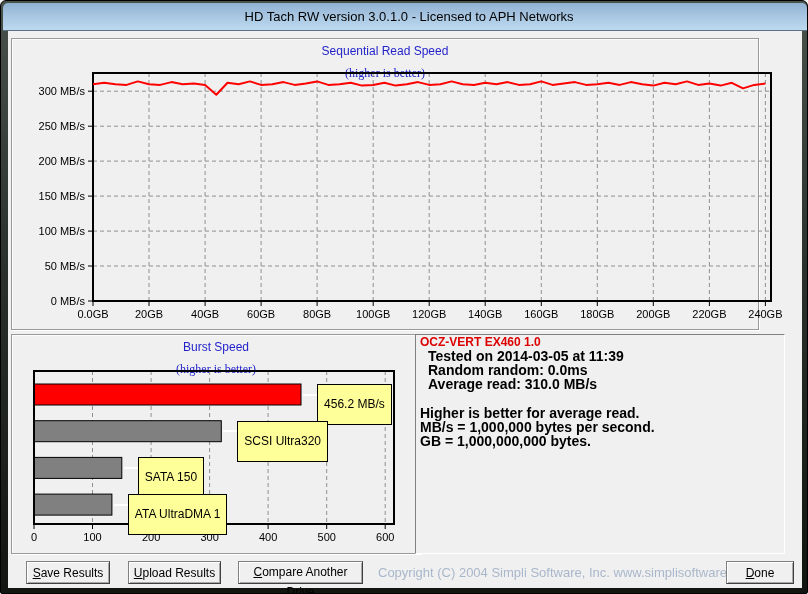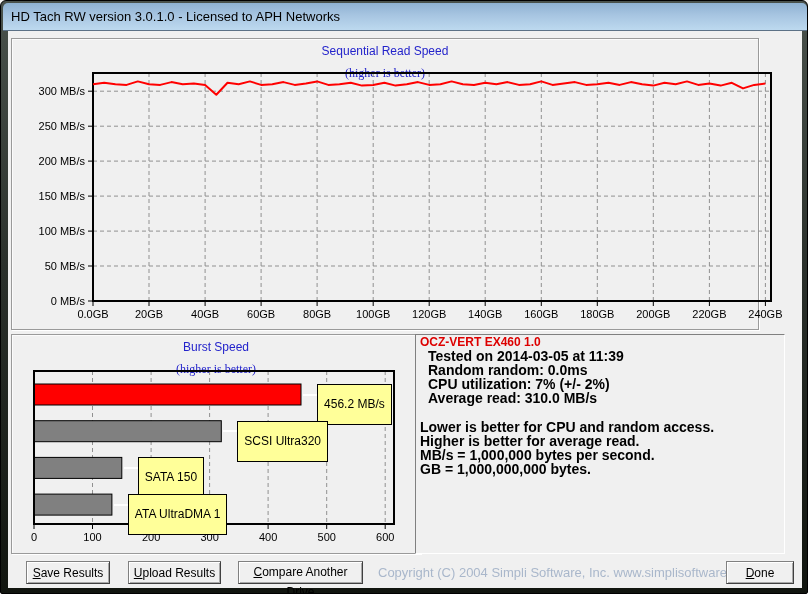--- a/index.html
+++ b/index.html
@@ -13,21 +13,21 @@
     background:linear-gradient(180deg,#4a524c 0%,#2b312c 45%,#11150f 100%);
     border:1px solid #000;
     border-radius:6px 6px 2px 2px;
   }
   .titlebar{
     position:absolute;left:2px;top:2px;width:804px;height:28px;box-sizing:border-box;
     border-radius:5px 5px 0 0;
     background:linear-gradient(180deg,#8fb2d2 0%,#a7c5e1 45%,#bdd9ef 100%);
     border-bottom:1px solid #5c7186;
     display:flex;align-items:center;padding-left:8px;
-    color:#000;font-size:13px;
+    color:#000;font-size:13px;justify-content:center;
   }
   .client{
     position:absolute;left:7px;top:30px;width:794px;height:557px;
     background:#f0f0f0;
   }
   .panel{
     position:absolute;background:#f0f0f0;box-sizing:border-box;
     border:1px solid #9a9a9a;
     box-shadow:1px 1px 0 #ffffff, inset 1px 1px 0 #fbfbfb;
   }
@@ -185,24 +185,22 @@
         <div class="connector" style="left: 111.805px; top: 131.9px; width: 15px;"></div>
         <div class="bar-label" style="left: 125.805px; top: 122.4px; background: rgb(255, 255, 153);">SATA 150</div>
         <div class="connector" style="left: 101.854px; top: 168.6px; width: 15px;"></div>
         <div class="bar-label" style="left: 115.854px; top: 159.1px; background: rgb(255, 255, 153);">ATA UltraDMA 1</div>
       </div>
 
     <div id="info-panel">
       <div class="drive-name">OCZ-VERT EX460 1.0</div>
       <div class="info-line stat">Tested on 2014-03-05 at 11:39</div>
       <div class="info-line stat">Random random: 0.0ms</div>
-      <div class="info-line stat">CPU utilization: 7% (+/- 2%)</div>
       <div class="info-line stat">Average read: 310.0 MB/s</div>
       <div class="spacer"></div>
-      <div class="info-line">Lower is better for CPU and random access.</div>
       <div class="info-line">Higher is better for average read.</div>
       <div class="info-line">MB/s = 1,000,000 bytes per second.</div>
       <div class="info-line">GB = 1,000,000,000 bytes.</div>
     </div>
 
     <button class="btn" style="left:18px;top:530px;width:84px;"><u>S</u>ave Results</button>
     <button class="btn" style="left:120px;top:530px;width:93px;"><u>U</u>pload Results</button>
     <button class="btn" style="left:230px;top:530px;width:125px;"><u>C</u>ompare Another Drive</button>
     <div class="copyright">Copyright (C) 2004 Simpli Software, Inc. www.simplisoftware.com</div>
     <button class="btn" style="left:718px;top:530px;width:68px;"><u>D</u>one</button>

